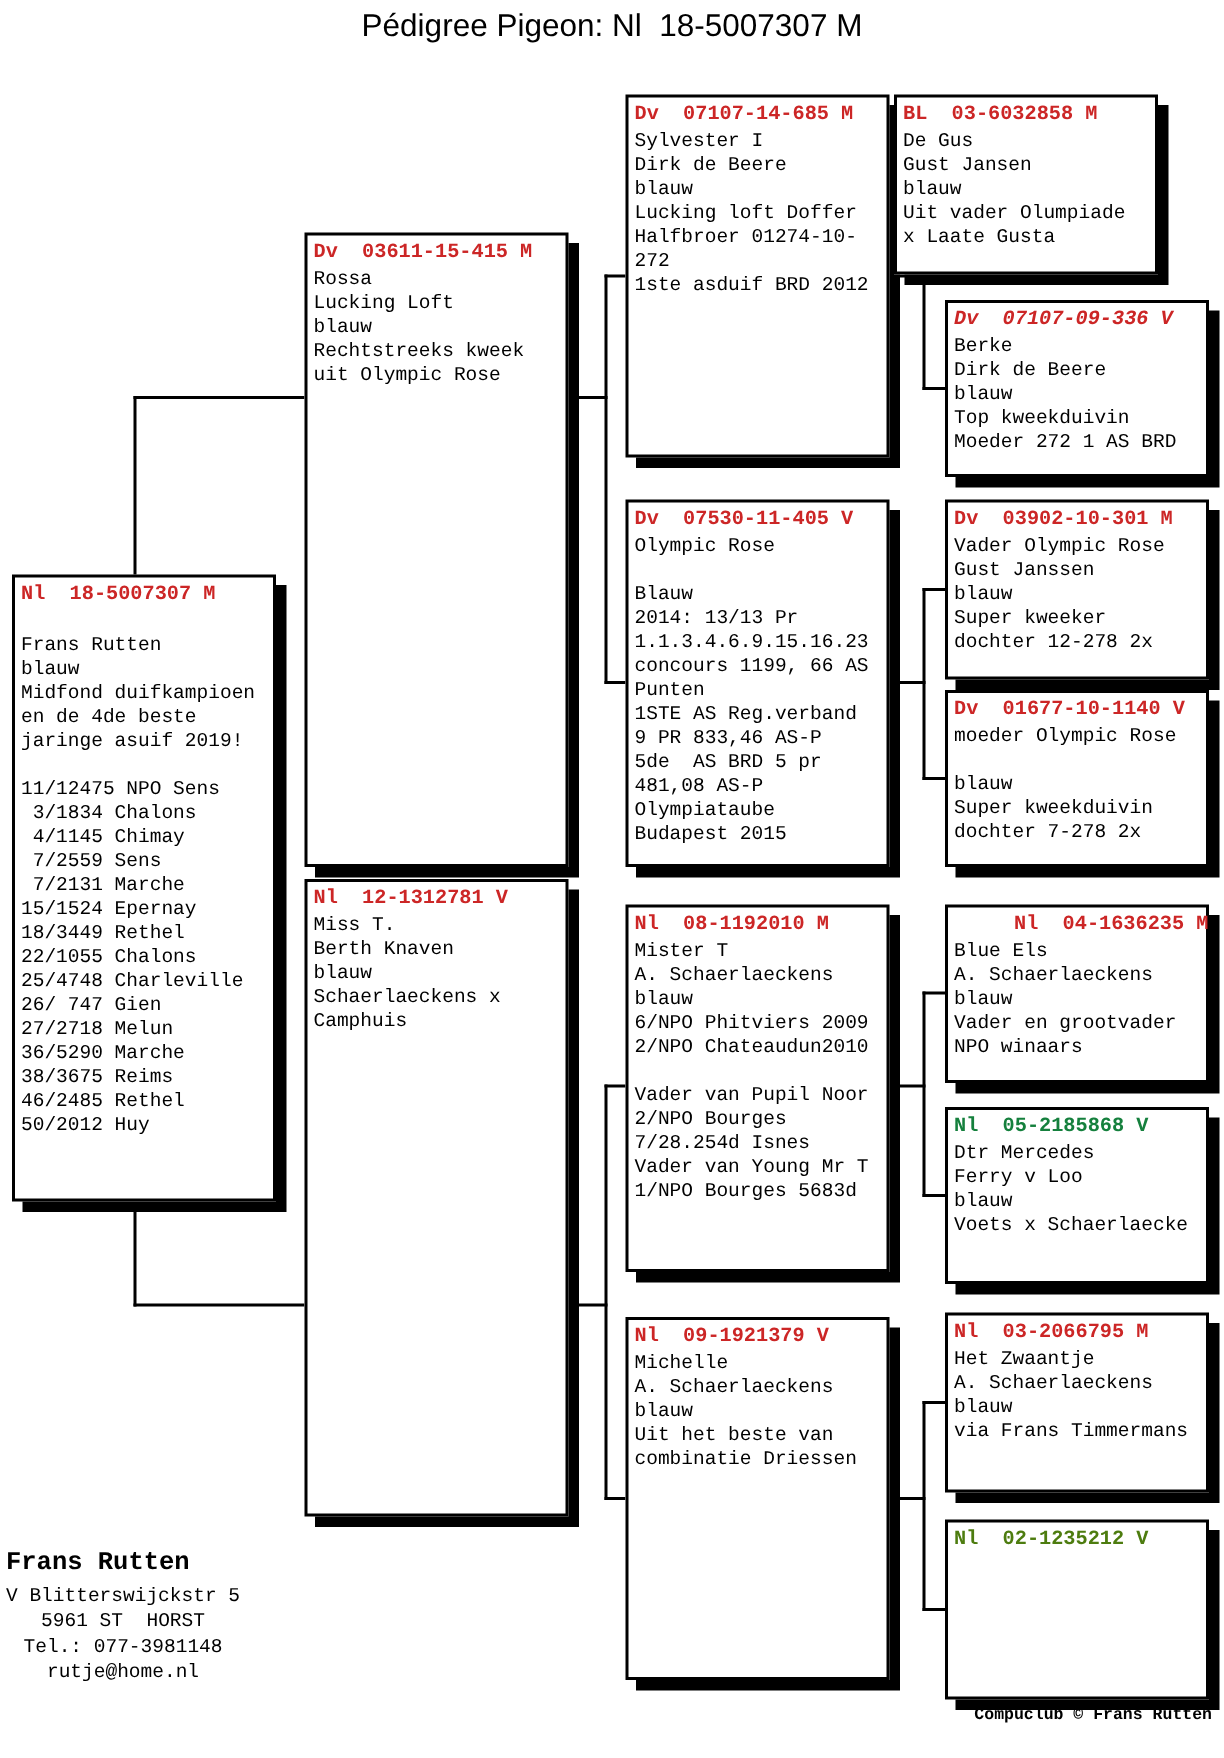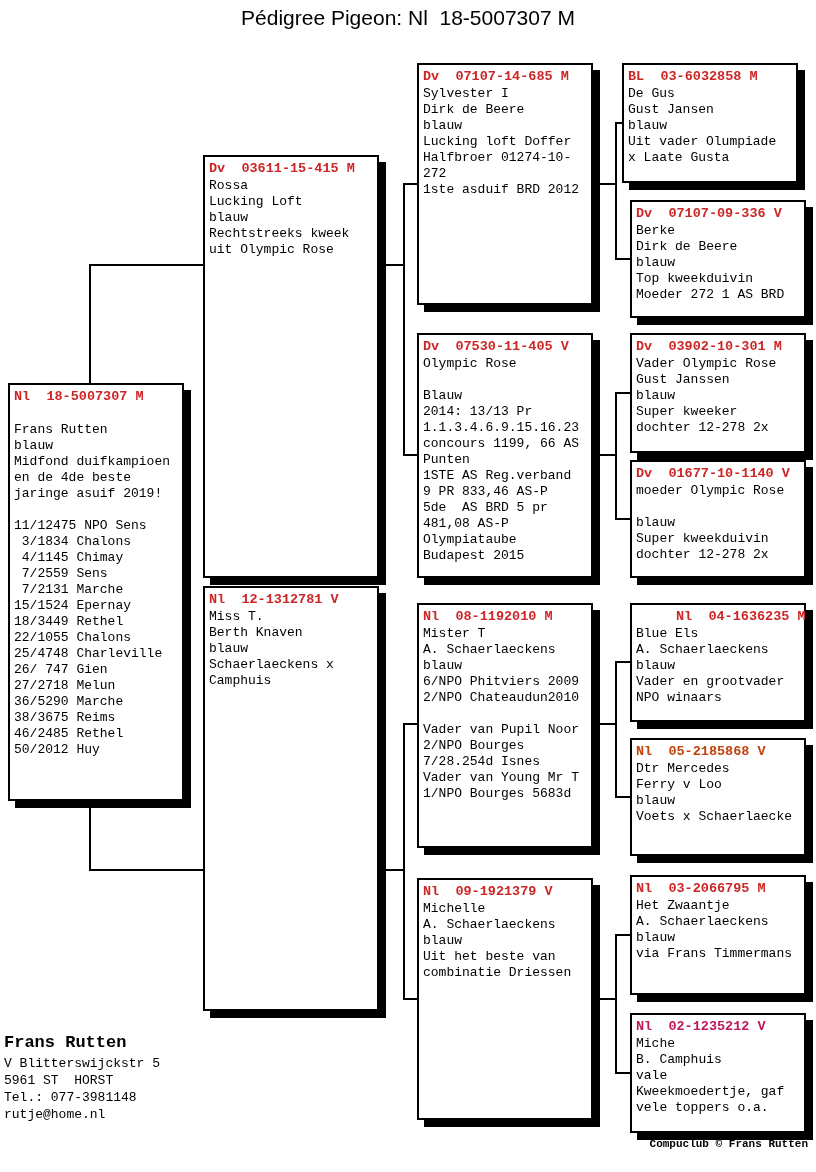--- a/index.html
+++ b/index.html
@@ -17,21 +17,21 @@
     position:absolute; background:#fff; border:2px solid #000;
     box-shadow:7px 7px 0 #000; box-sizing:border-box; padding:2px 4px 0 4px;
   }
   .hdr { font-size:13.5px; font-weight:bold; line-height:19px; white-space:pre; }
   .bodytext { font-size:13px; line-height:16px; white-space:pre; }
   .hline, .vline { position:absolute; background:#000; }
   .hline { height:2px; }
   .vline { width:2px; }
   .owner { position:absolute; left:4px; top:1031px; }
   .owner-name { font-size:17px; font-weight:bold; line-height:24px; white-space:pre; }
-  .owner-lines { font-size:13px; line-height:17px; white-space:pre; }
+  .owner-lines { font-size:13px; line-height:17px; white-space:pre;text-align:center; }
   .credit { position:absolute; right:8px; top:1138px; font-size:11px; font-weight:bold; white-space:pre;padding-left:44px; }
 </style>
 </head>
 <body>
 
 <div class="page">
 
   <div class="title">Pédigree Pigeon: Nl  18-5007307 M</div>
 
   <div class="vline" style="left:89px;top:264px;height:607px"></div>
@@ -153,81 +153,76 @@
   </div>
   <div class="pbox" style="left:417px;top:878px;width:176px;height:242px">
     <div class="hdr" style="color: rgb(204, 38, 38); font-family: Liberation Mono, monospace;">Nl  09-1921379 V</div>
     <div class="bodytext">Michelle
 A. Schaerlaeckens
 blauw
 Uit het beste van
 combinatie Driessen</div>
   </div>
 
-  <div class="pbox" style="left:622px;top:63px;width:176px;height:120px">
+  <div class="pbox" style="left:596px;top:63px;width:176px;height:120px">
     <div class="hdr" style="color: rgb(204, 38, 38);">BL  03-6032858 M</div>
     <div class="bodytext">De Gus
 Gust Jansen
 blauw
 Uit vader Olumpiade
 x Laate Gusta</div>
   </div>
   <div class="pbox" style="left:630px;top:200px;width:176px;height:118px">
-    <div class="hdr" style="color: rgb(204, 38, 38);">Dv  07107-09-336 V</div>
+    <div class="hdr" style="color: rgb(204, 38, 38); font-style: italic;">Dv  07107-09-336 V</div>
     <div class="bodytext">Berke
 Dirk de Beere
 blauw
 Top kweekduivin
 Moeder 272 1 AS BRD</div>
   </div>
   <div class="pbox" style="left:630px;top:333px;width:176px;height:120px">
     <div class="hdr" style="color: rgb(204, 38, 38);">Dv  03902-10-301 M</div>
     <div class="bodytext">Vader Olympic Rose
 Gust Janssen
 blauw
 Super kweeker
 dochter 12-278 2x</div>
   </div>
   <div class="pbox" style="left:630px;top:460px;width:176px;height:118px">
     <div class="hdr" style="color: rgb(204, 38, 38);">Dv  01677-10-1140 V</div>
     <div class="bodytext">moeder Olympic Rose
 
 blauw
 Super kweekduivin
-dochter 12-278 2x</div>
+dochter 7-278 2x</div>
   </div>
   <div class="pbox" style="left:630px;top:603px;width:176px;height:119px">
     <div class="hdr" style="color: rgb(204, 38, 38); margin-left: 40px;">Nl  04-1636235 M</div>
     <div class="bodytext">Blue Els
 A. Schaerlaeckens
 blauw
 Vader en grootvader
 NPO winaars</div>
   </div>
   <div class="pbox" style="left:630px;top:738px;width:176px;height:118px">
-    <div class="hdr" style="color: #c2410c;">Nl  05-2185868 V</div>
+    <div class="hdr" style="color: #15803d;">Nl  05-2185868 V</div>
     <div class="bodytext">Dtr Mercedes
 Ferry v Loo
 blauw
 Voets x Schaerlaecke</div>
   </div>
   <div class="pbox" style="left:630px;top:875px;width:176px;height:120px">
     <div class="hdr" style="color: rgb(204, 38, 38);">Nl  03-2066795 M</div>
     <div class="bodytext">Het Zwaantje
 A. Schaerlaeckens
 blauw
 via Frans Timmermans</div>
   </div>
   <div class="pbox" style="left:630px;top:1013px;width:176px;height:120px">
-    <div class="hdr" style="color: #be185d;">Nl  02-1235212 V</div>
-    <div class="bodytext">Miche
-B. Camphuis
-vale
-Kweekmoedertje, gaf
-vele toppers o.a.</div>
+    <div class="hdr" style="color: #4d7c0f;">Nl  02-1235212 V</div>
   </div>
 
   <div class="owner">
     <div class="owner-name">Frans Rutten</div>
     <div class="owner-lines">V Blitterswijckstr 5
 5961 ST  HORST
 Tel.: 077-3981148
 rutje@home.nl</div>
   </div>
 

